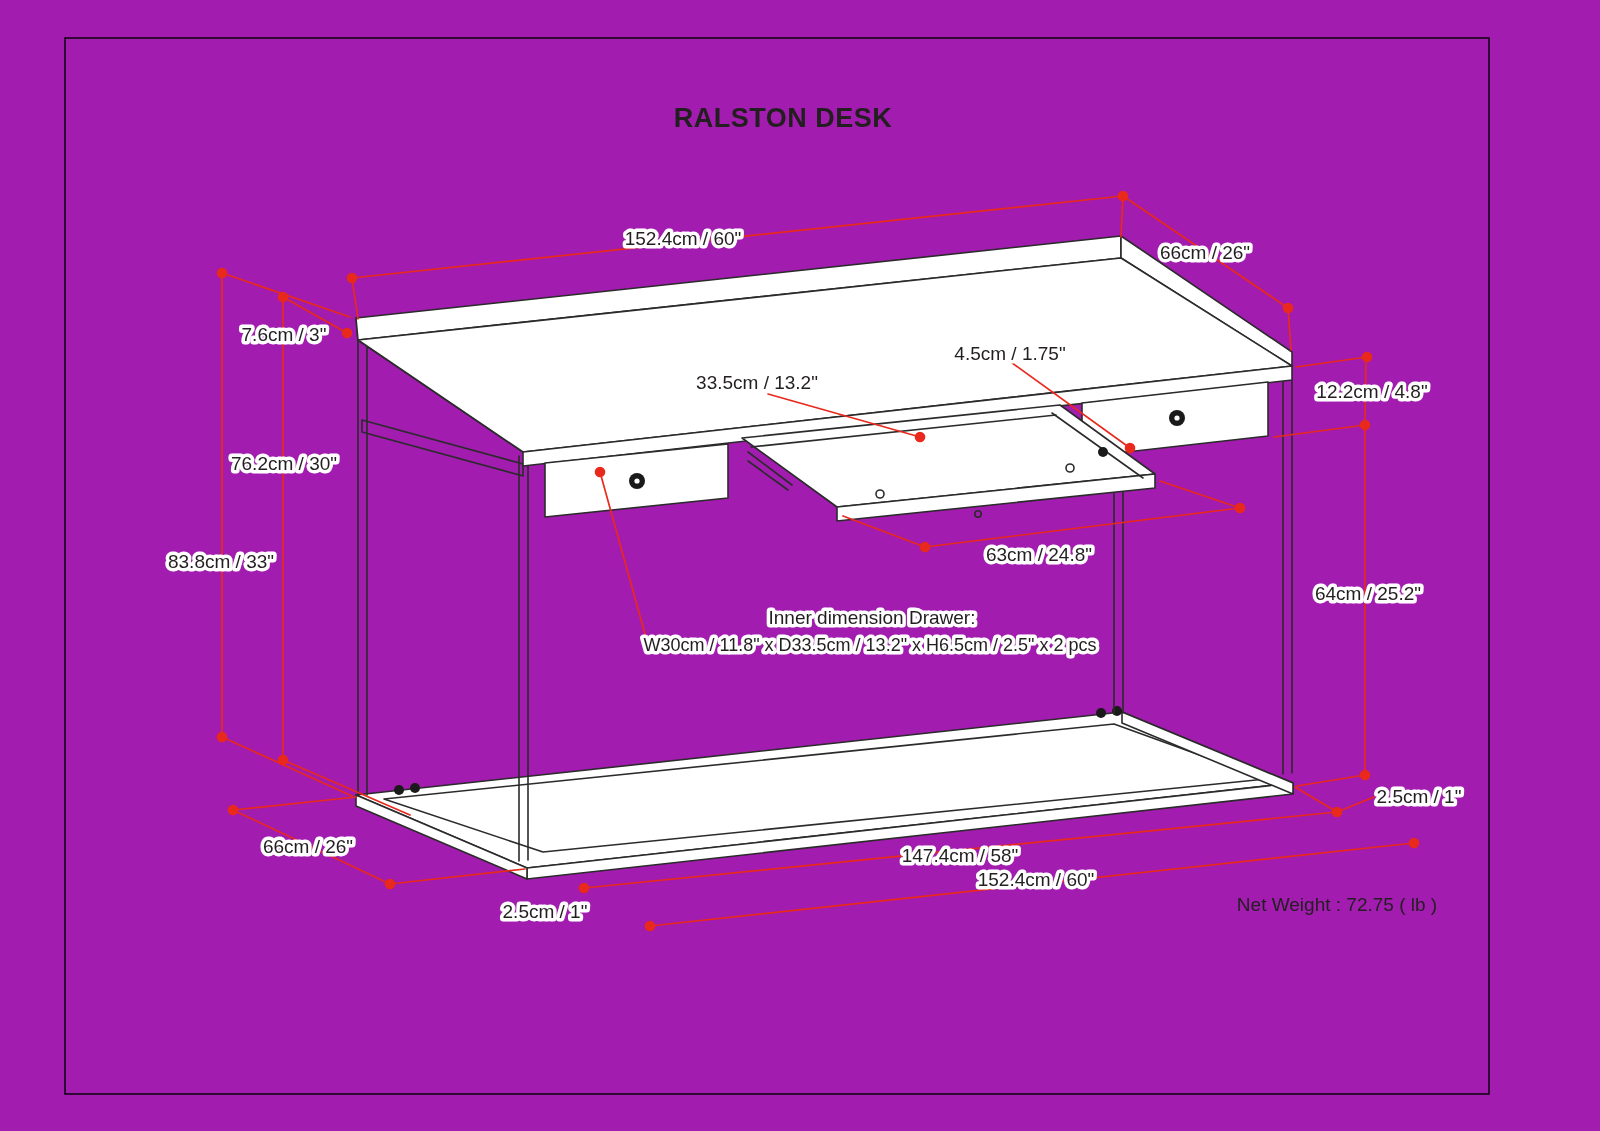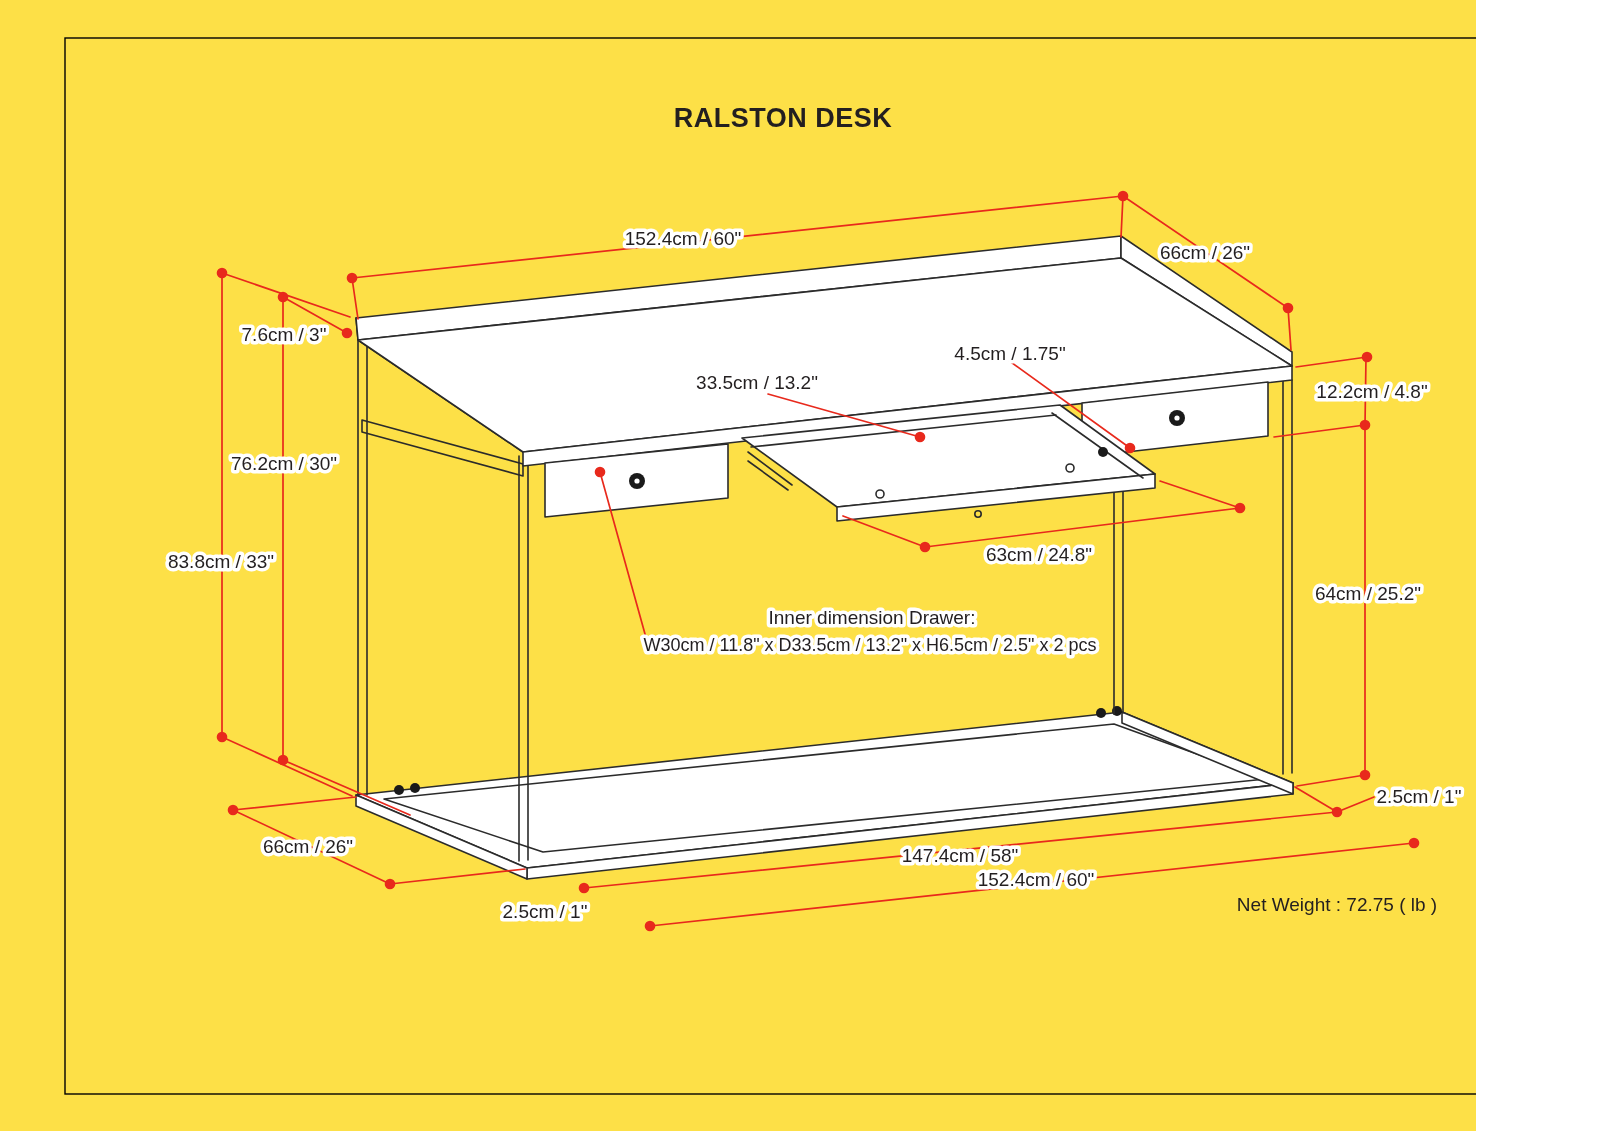--- a/index.html
+++ b/index.html
@@ -1,16 +1,16 @@
 <!DOCTYPE html>
 <html><head>
 <meta charset="utf-8">
 <style>
   html,body{margin:0;padding:0;background:#ffffff;}
-  .page{position:relative;width:1476px;height:1131px;background:#fde047;overflow:hidden;
+  .page{position:relative;width:1600px;height:1131px;background:#a21caf;overflow:hidden;
         font-family:"Liberation Sans","DejaVu Sans",sans-serif;}
   .page svg{position:absolute;left:0;top:0;}
   text{font-family:"Liberation Sans","DejaVu Sans",sans-serif;fill:#231f20;text-anchor:middle;}
   .dim{font-size:19px;}
   .halo{paint-order:stroke;stroke:#ffffff;stroke-width:7px;stroke-linejoin:round;}
   .title-text{font-size:27px;font-weight:bold;letter-spacing:.5px;}
   .note2{font-size:18px;}
   .art{stroke:#2b2b2b;stroke-width:1.6;fill:none;stroke-linejoin:round;stroke-linecap:round;}
   .red-line{stroke:#e8291c;stroke-width:1.7;fill:none;stroke-linecap:round;}
   .red-dot{fill:#e8291c;stroke:none;}

